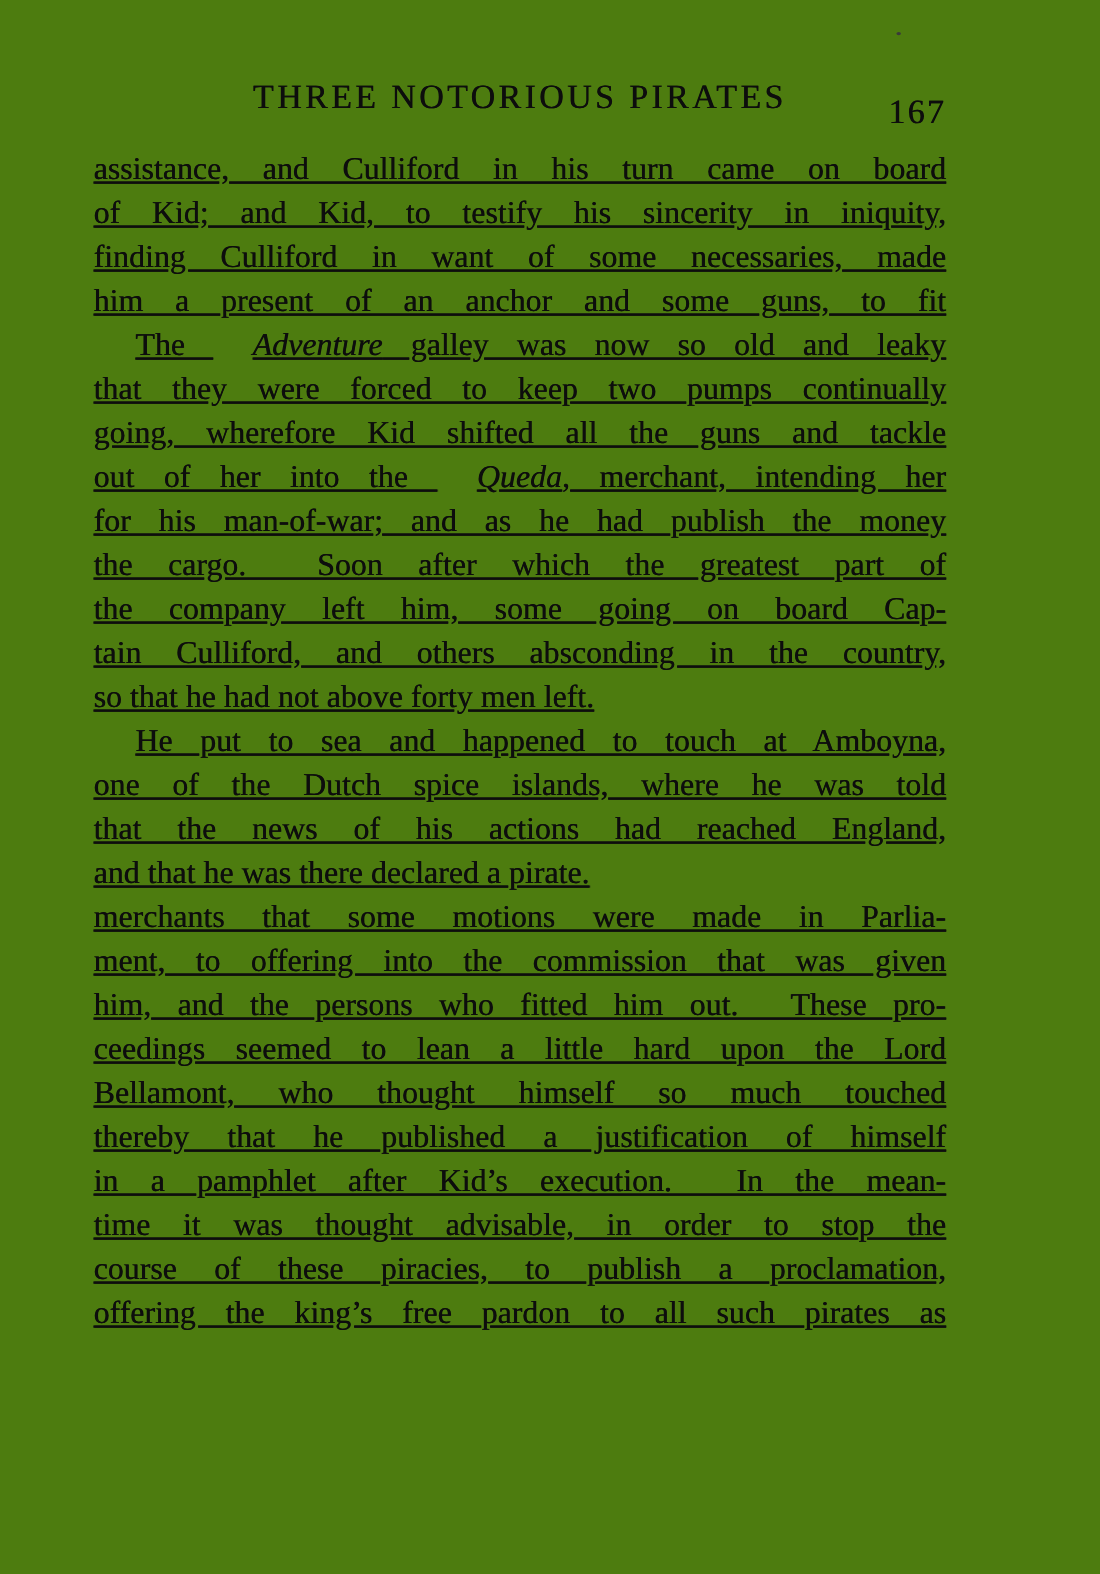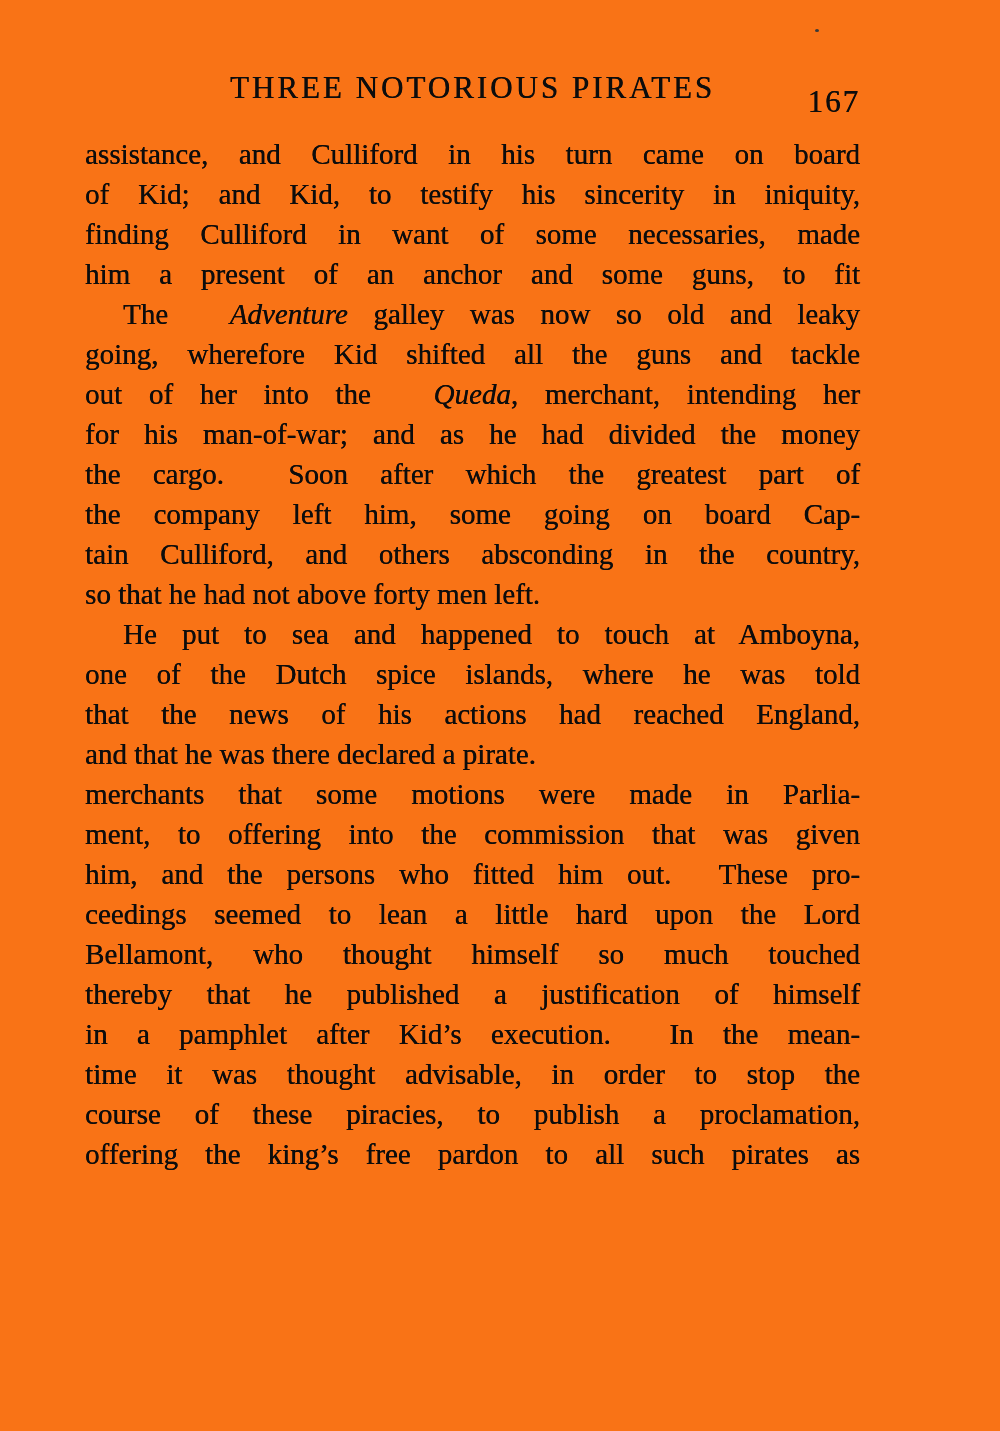--- a/index.html
+++ b/index.html
@@ -5,21 +5,21 @@
   html, body {
     margin: 0;
     padding: 0;
     background: #e8e8e8;
   }
   .page {
     position: relative;
     width: 1000px;
     height: 1431px;
     margin: 0 auto;
-    background: #f97316;
+    background: #4d7c0f;
     overflow: hidden;
     font-family: "Liberation Serif", "DejaVu Serif", serif;
     color: #0d0d0d;
   }
   .running-head {
     position: absolute;
     left: 85px;
     top: 70px;
     width: 775px;
     height: 40px;
@@ -44,21 +44,21 @@
   .body-text {
     position: absolute;
     left: 85px;
     top: 134px;
     width: 775px;
     font-size: 29px;
     line-height: 40px;
     text-shadow: 0.35px 0 0 currentColor;
   }
   .para { margin: 0; }
-  .line { text-align: left; }
+  .line { text-align: left; text-decoration: underline; }
   .line.just {
     text-align: justify;
     text-align-last: justify;
   }
   .line.indent { text-indent: 38px; }
   .it { font-style: italic; margin-left: 36px; }
   .ink-speck {
     position: absolute;
     left: 815px;
     top: 29px;
@@ -81,23 +81,24 @@
 
   <div class="body-text">
       <div class="para">
         <div class="line just"><span>assistance, and Culliford in his turn came on board</span></div>
         <div class="line just"><span>of Kid; and Kid, to testify his sincerity in iniquity,</span></div>
         <div class="line just"><span>finding Culliford in want of some necessaries, made</span></div>
         <div class="line just"><span>him a present of an anchor and some guns, to fit</span></div>
       </div>
       <div class="para">
         <div class="line just indent"><span>The </span><span class="it">Adventure</span><span> galley was now so old and leaky</span></div>
+        <div class="line just"><span>that they were forced to keep two pumps continually</span></div>
         <div class="line just"><span>going, wherefore Kid shifted all the guns and tackle</span></div>
         <div class="line just"><span>out of her into the </span><span class="it">Queda</span><span>, merchant, intending her</span></div>
-        <div class="line just"><span>for his man-of-war; and as he had divided the money</span></div>
+        <div class="line just"><span>for his man-of-war; and as he had publish the money</span></div>
         <div class="line just"><span>the cargo.&nbsp; Soon after which the greatest part of</span></div>
         <div class="line just"><span>the company left him, some going on board Cap-</span></div>
         <div class="line just"><span>tain Culliford, and others absconding in the country,</span></div>
         <div class="line"><span>so that he had not above forty men left.</span></div>
       </div>
       <div class="para">
         <div class="line just indent"><span>He put to sea and happened to touch at Amboyna,</span></div>
         <div class="line just"><span>one of the Dutch spice islands, where he was told</span></div>
         <div class="line just"><span>that the news of his actions had reached England,</span></div>
         <div class="line"><span>and that he was there declared a pirate.</span></div>

